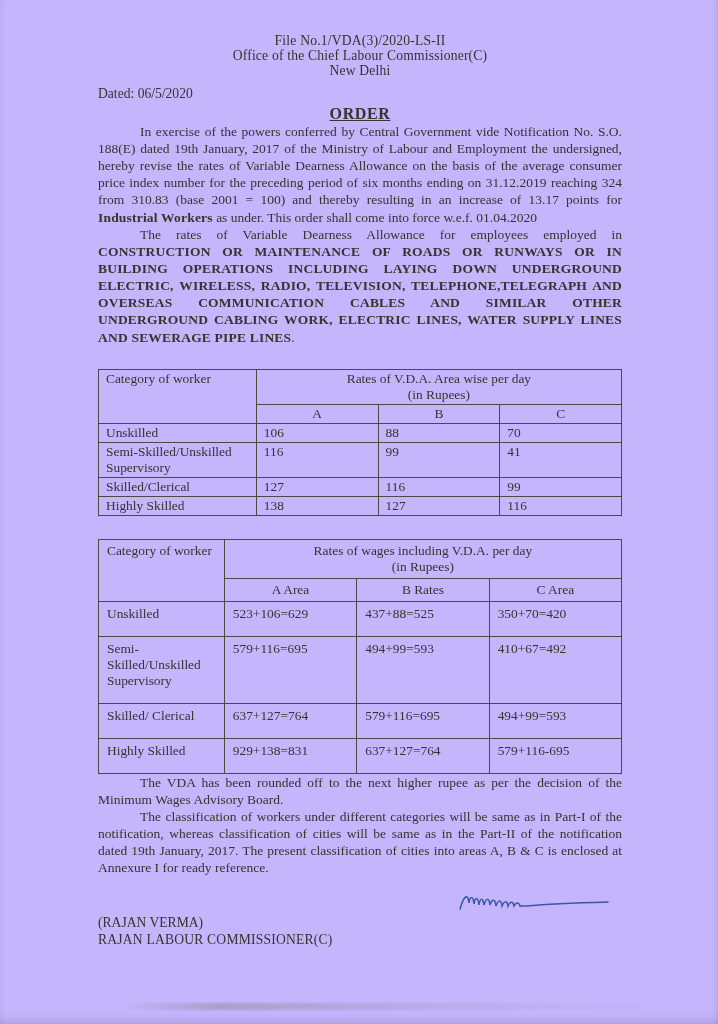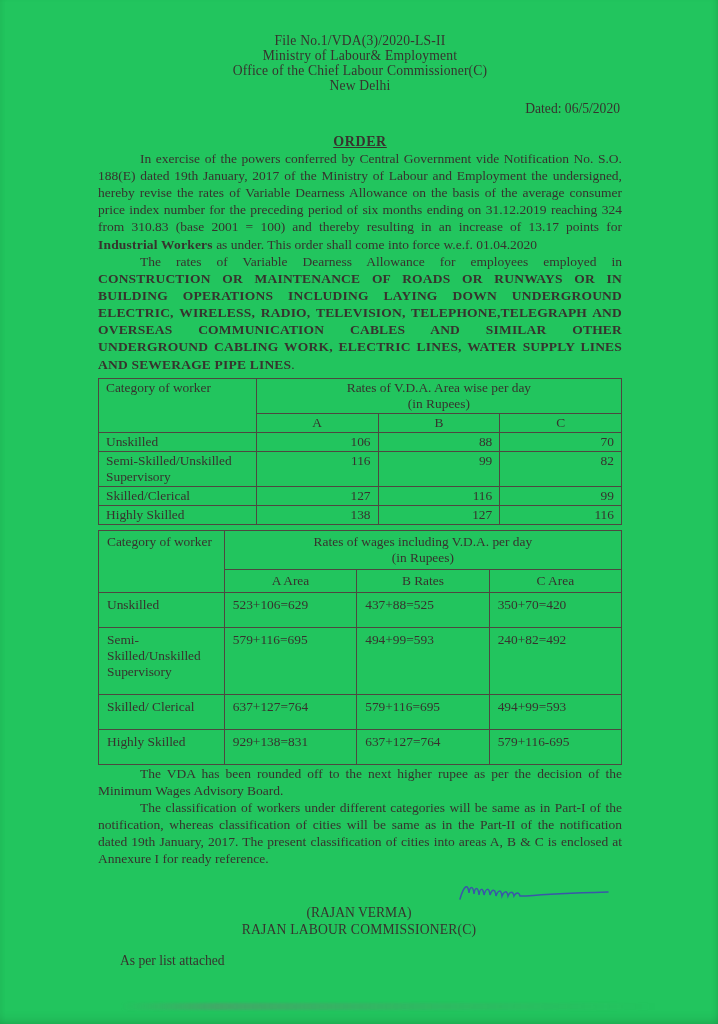--- a/index.html
+++ b/index.html
@@ -2,71 +2,70 @@
 <html><head>
 <meta charset="utf-8">
 <style>
   * { margin:0; padding:0; box-sizing:border-box; }
   html,body { background:#dcdcd8; }
   body { font-family:"Liberation Serif", serif; }
   .sheet {
     position:relative;
     width:718px; height:1024px;
     margin:0 auto;
-    background:#22c55e;
+    background:#c4b5fd;
     color:#37332e;
     padding:34px 96px 0 98px;
     overflow:hidden;
     box-shadow: inset -5px 0 10px -7px rgba(0,0,0,.18),
                 inset 0 -8px 14px -9px rgba(0,0,0,.22),
                 inset 5px 0 10px -8px rgba(0,0,0,.10);
   }
   .hdr-line { text-align:center; font-size:13.6px; line-height:1.1; letter-spacing:.2px; }
-  .dated { text-align:right; font-size:13.6px; margin-top:7px; padding-right:2px; }
+  .dated { text-align:left; font-size:13.6px; margin-top:7px; padding-right:2px; }
   .order-title {
-    text-align:center; font-weight:bold; font-size:14px;
-    text-decoration:underline; letter-spacing:.6px; margin-top:17px;
+    text-align:center; font-weight:bold; font-size:16px;
+    text-decoration:underline; letter-spacing:.6px; margin-top:3px;
   }
   p.body-para {
     font-size:13.5px; line-height:1.27; text-align:justify;
     text-indent:42px; 
   }
   p.body-para .bold-run { font-weight:bold; letter-spacing:.2px; }
   table.doc-table {
     width:100%; border-collapse:collapse; font-size:13.4px;
-    margin-top:5px; color:#37332e;
+    margin-top:23px; color:#37332e;
   }
   table.doc-table td, table.doc-table th {
     border:1px solid #4d4840; font-weight:normal;
     vertical-align:top; text-align:left; padding:1px 7px;
   }
   table.doc-table th.merged { text-align:center; }
-  table.doc-table td.num { text-align:right; }
+  table.doc-table td.num { text-align:left; }
   table.doc-table th.areahead { text-align:center; }
   #table2 td { padding:4px 8px 10px; }
   #table2 th { padding:3px 8px; }
   #table2 td.catcell { padding-bottom:14px; }
-  .sig-block { margin-top:12px; text-align:center; padding-right:2px; }
+  .sig-block { margin-top:12px; text-align:left; padding-right:2px; }
   .sig-ink { display:block; margin-left:auto; margin-right:6px; }
   .sig-name { font-size:13.6px; line-height:1.25; }
   .sig-title { font-size:13.6px; line-height:1.25; letter-spacing:.2px; }
   .footer-note { font-size:13.6px; margin-top:14px; padding-left:22px; }
   .scan-smudge {
     position:absolute; left:120px; right:60px; bottom:14px; height:7px;
     background:linear-gradient(90deg, rgba(120,120,118,0) 0%, rgba(120,120,118,.35) 18%, rgba(120,120,118,.15) 55%, rgba(120,120,118,0) 100%);
     border-radius:4px; filter:blur(1px);
   }
 </style>
 </head>
 <body>
 
 <div class="sheet">
 
   <div class="hdr-line">File No.1/VDA(3)/2020-LS-II</div>
-  <div class="hdr-line">Ministry of Labour&amp; Employment</div>
   <div class="hdr-line">Office of the Chief Labour Commissioner(C)</div>
   <div class="hdr-line">New Delhi</div>
 
   <div class="dated">Dated:  06/5/2020</div>
 
   <div class="order-title">ORDER</div>
 
   <p class="body-para"><span>In exercise of the powers conferred by Central Government vide Notification No.  S.O.  188(E)  dated  19th  January,  2017  of  the  Ministry  of  Labour  and Employment the undersigned, hereby revise the rates of Variable Dearness Allowance on the basis of the average consumer price index number for the preceding period of six months ending on 31.12.2019 reaching 324 from 310.83 (base 2001 = 100) and thereby resulting in an increase of 13.17 points for </span><span class="bold-run">Industrial Workers</span><span> as under. This order shall come into force w.e.f. 01.04.2020</span></p>
 
   <p class="body-para"><span>The rates of Variable Dearness Allowance for   employees employed in </span><span class="bold-run">CONSTRUCTION OR MAINTENANCE OF ROADS OR RUNWAYS OR IN BUILDING   OPERATIONS  INCLUDING  LAYING  DOWN  UNDERGROUND ELECTRIC, WIRELESS, RADIO, TELEVISION, TELEPHONE,TELEGRAPH AND OVERSEAS COMMUNICATION CABLES AND SIMILAR OTHER UNDERGROUND CABLING WORK, ELECTRIC LINES, WATER SUPPLY  LINES AND SEWERAGE PIPE LINES</span><span>.</span></p>
@@ -88,21 +87,21 @@
       <tr>
         <td>Unskilled</td>
         <td class="num">106</td>
         <td class="num">88</td>
         <td class="num">70</td>
       </tr>
       <tr>
         <td>Semi-Skilled/Unskilled Supervisory</td>
         <td class="num">116</td>
         <td class="num">99</td>
-        <td class="num">82</td>
+        <td class="num">41</td>
       </tr>
       <tr>
         <td>Skilled/Clerical</td>
         <td class="num">127</td>
         <td class="num">116</td>
         <td class="num">99</td>
       </tr>
       <tr>
         <td>Highly Skilled</td>
         <td class="num">138</td>
@@ -130,21 +129,21 @@
       <tr>
         <td class="catcell">Unskilled</td>
         <td>523+106=629</td>
         <td>437+88=525</td>
         <td>350+70=420</td>
       </tr>
       <tr>
         <td class="catcell">Semi-Skilled/Unskilled Supervisory</td>
         <td>579+116=695</td>
         <td>494+99=593</td>
-        <td>240+82=492</td>
+        <td>410+67=492</td>
       </tr>
       <tr>
         <td class="catcell">Skilled/ Clerical</td>
         <td>637+127=764</td>
         <td>579+116=695</td>
         <td>494+99=593</td>
       </tr>
       <tr>
         <td class="catcell">Highly Skilled</td>
         <td>929+138=831</td>
@@ -159,16 +158,15 @@
   <p class="body-para">The classification of workers under different categories will be same as in Part-I of the notification, whereas classification of cities will be same as in the Part-II of the notification dated 19th January, 2017. The present classification of cities into areas A, B &amp; C is enclosed at Annexure I for ready reference.</p>
 
   <div class="sig-block">
     <svg class="sig-ink" width="160" height="26" viewBox="0 0 160 26">
       <path d="M6 20 C10 6 14 4 15 14 C16 7 19 6 20 15 C21 8 24 7 25 16 C26 9 29 8 30 16 C32 9 35 8 36 16 C38 10 41 9 42 17 C44 11 47 10 48 17 C50 12 53 11 54 17 C56 12 59 12 60 17 C62 13 65 13 66 17 L72 17 C95 15 120 14 154 13" fill="none" stroke-width="1.5" stroke-linecap="round" stroke="#3a57a8"></path>
     </svg>
     <div class="sig-name">(RAJAN VERMA)</div>
     <div class="sig-title">RAJAN LABOUR COMMISSIONER(C)</div>
   </div>
 
-  <div class="footer-note">As per list attached</div>
 
   <div class="scan-smudge"></div>
 </div>
 
 </body></html>

